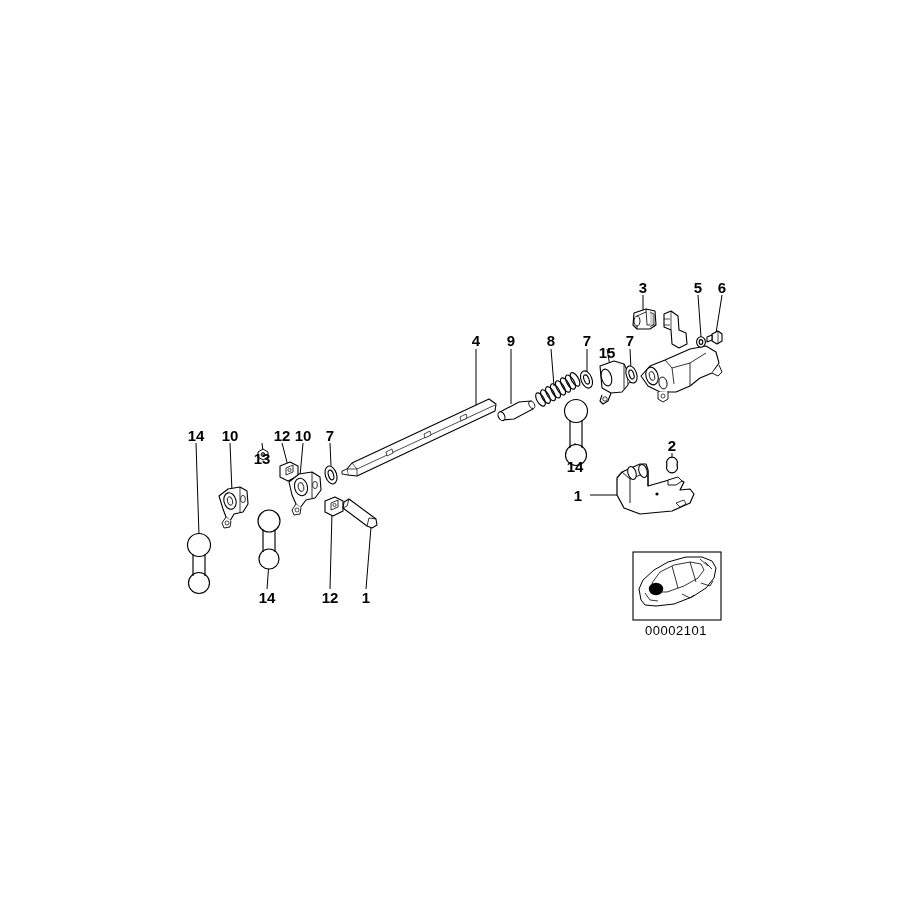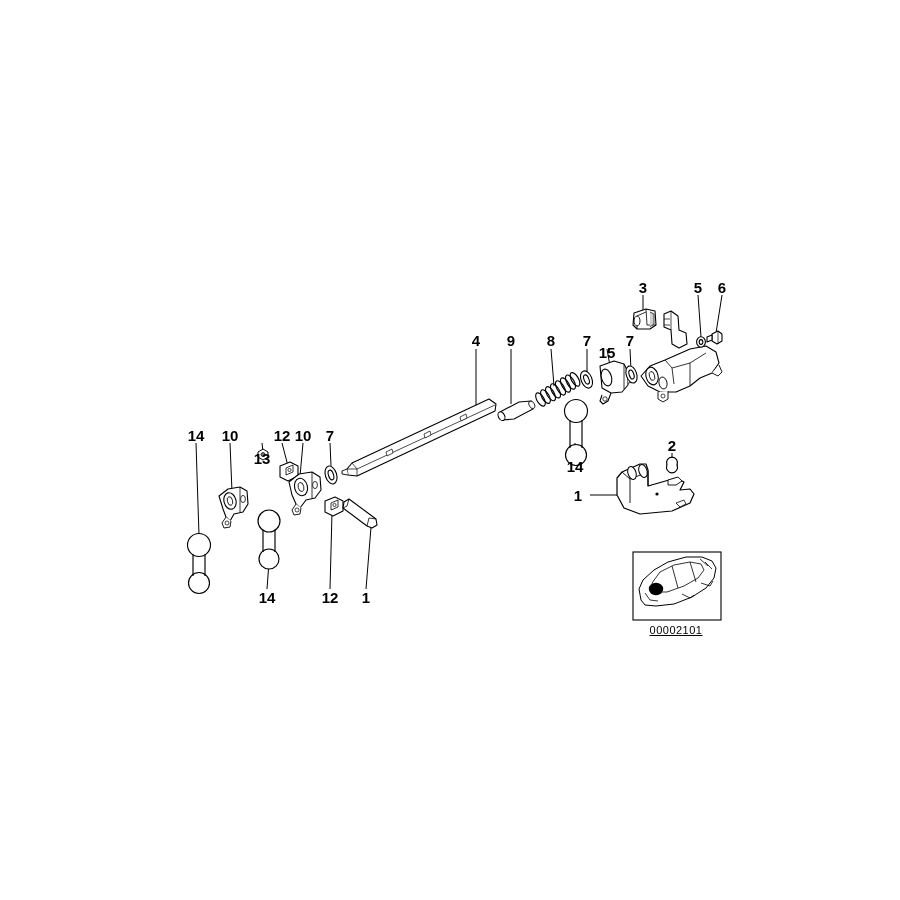--- a/index.html
+++ b/index.html
@@ -4,22 +4,22 @@
 <style>
   html,body{margin:0;padding:0;background:#ffffff;}
   body{width:900px;height:900px;overflow:hidden;
        font-family:"Liberation Sans",sans-serif;}
   #stage{position:relative;width:900px;height:900px;background:#fff;}
   svg{position:absolute;left:0;top:0;width:900px;height:900px;}
   .lbl{position:absolute;font-family:"Liberation Sans",sans-serif;
        font-size:15px;font-weight:bold;color:#000;letter-spacing:0px;
        transform:translate(-50%,-50%);white-space:nowrap;line-height:1;}
   .diagid{position:absolute;font-family:"Liberation Sans",sans-serif;
-       font-size:11px;color:#000;letter-spacing:0.5px;
-       transform:translate(-50%,-50%);white-space:nowrap;text-decoration:underline;}
+       font-size:13px;color:#000;letter-spacing:0.5px;
+       transform:translate(-50%,-50%);white-space:nowrap;}
 </style>
 </head>
 <body>
 
 <div id="stage">
 
   <svg viewBox="0 0 900 900">
     <defs>
       <g id="nothing"></g>
     </defs>

